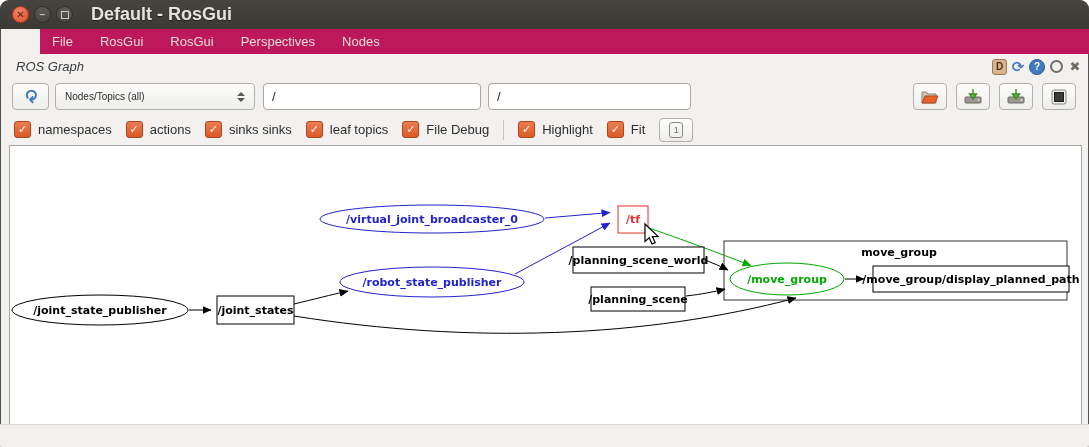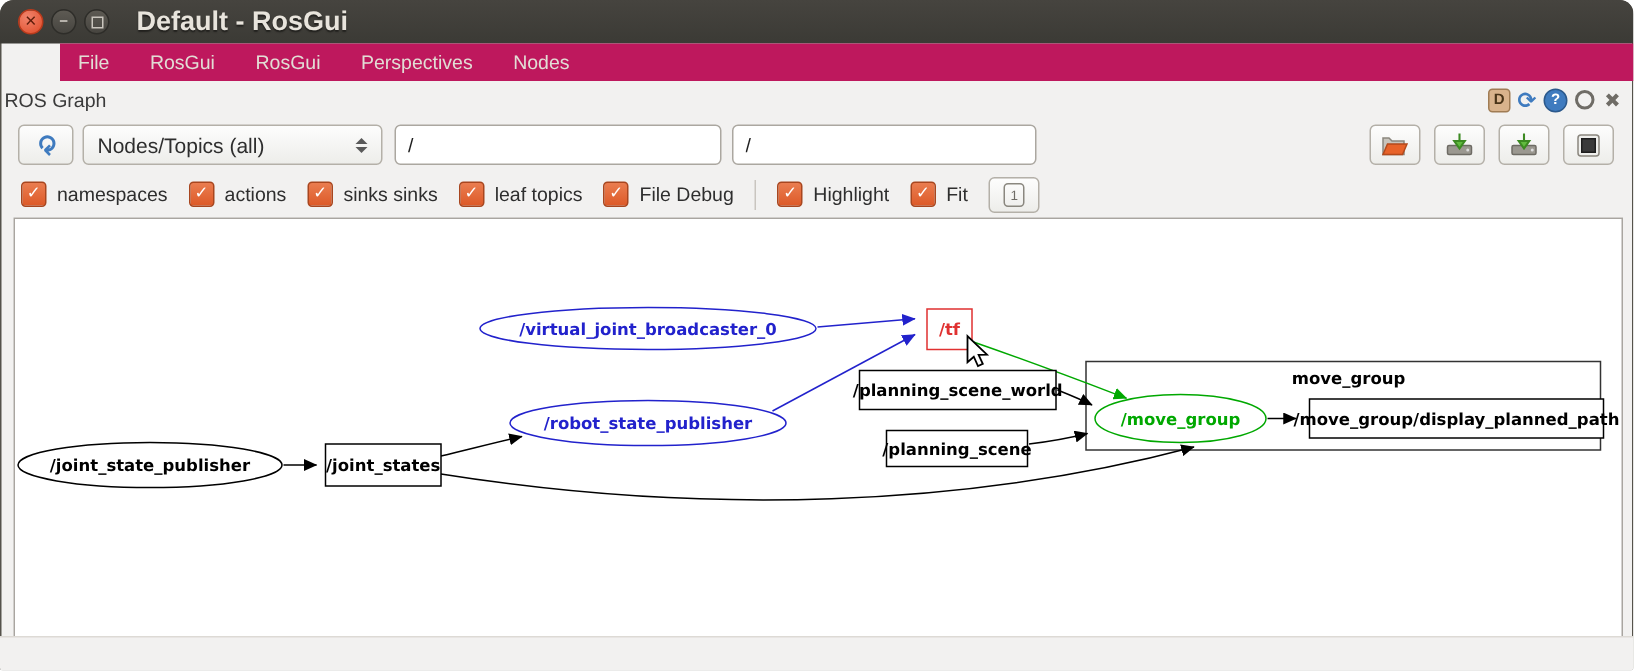--- a/index.html
+++ b/index.html
@@ -11,35 +11,35 @@
   .wbtn.close{background:radial-gradient(circle at 35% 30%,#f1846c,#df4b28);border:1px solid #b83a1c;color:#5e1c0a;font-weight:bold;}
   .wbtn.gray{background:linear-gradient(#5d5a53,#474540);border:1px solid #2e2d29;color:#c9c5bd;font-weight:bold;}
   .wbtn .sq{width:6px;height:6px;border:1.5px solid #c9c5bd;}
   .title-text{color:#e8e4dc;font-weight:bold;font-size:18px;margin-left:18px;text-shadow:0 1px 1px #22211e;}
   
   .menubar{position:absolute;left:0;top:29px;width:100%;height:25px;background:#be185d;display:flex;align-items:center;color:#e2ddd5;font-size:13px;margin-left:40px;}
   .menu-item{padding:3px 9px;margin-left:9px;cursor:default;}
   .menu-item:first-child{margin-left:3px;}
   
   .panel-header{position:absolute;left:0;top:55px;width:100%;height:23px;display:flex;align-items:center;font-size:13px;color:#3a3a3a;}
-  .panel-title{margin-left:3px;}
+  .panel-title{margin-left:16px;font-style:italic;}
   .panel-icons{margin-left:auto;margin-right:6px;display:flex;align-items:center;gap:3px;}
   .pic{width:16px;height:16px;display:flex;align-items:center;justify-content:center;font-size:11px;}
   .pic.dock{background:#d9b38c;border:1px solid #a07c54;border-radius:3px;color:#4a3418;font-weight:bold;font-size:10px;width:13px;height:14px;}
   .pic.reload{color:#3f7bbf;font-weight:bold;font-size:15px;}
   .pic.help{background:#3f7bbf;color:#fff;border-radius:50%;width:14px;height:14px;font-size:10px;font-weight:bold;border:1px solid #2c598c;}
   .pic.float{color:#6f6c66;}
   .pic.float .circ{width:9px;height:9px;border:2px solid #6f6c66;border-radius:50%;}
   .pic.close-x{color:#6f6c66;font-weight:bold;font-size:13px;}
   
   .toolbar{position:absolute;left:0;top:78px;width:100%;height:37px;}
   .btn{background:linear-gradient(#fdfdfd,#ededea);border:1px solid #b4b0a8;border-radius:4px;box-sizing:border-box;display:flex;align-items:center;justify-content:center;}
   .refresh-btn{position:absolute;left:12px;top:5px;width:37px;height:27px;}
   .refresh-glyph{color:#3f7bbf;font-weight:bold;font-size:17px;transform:rotate(90deg);}
-  .combo{position:absolute;left:55px;top:5px;width:200px;height:27px;background:linear-gradient(#fdfdfd,#ededea);border:1px solid #b4b0a8;border-radius:4px;box-sizing:border-box;display:flex;align-items:center;font-size:14px;color:#2e2e2e;}
+  .combo{position:absolute;left:55px;top:5px;width:200px;height:27px;background:linear-gradient(#fdfdfd,#ededea);border:1px solid #b4b0a8;border-radius:4px;box-sizing:border-box;display:flex;align-items:center;font-size:10px;color:#2e2e2e;}
   .combo-label{margin-left:9px;}
   .combo-arrows{margin-left:auto;margin-right:9px;display:flex;flex-direction:column;gap:2px;}
   .tri-up{width:0;height:0;border-left:4px solid transparent;border-right:4px solid transparent;border-bottom:4px solid #5a5a5a;}
   .tri-down{width:0;height:0;border-left:4px solid transparent;border-right:4px solid transparent;border-top:4px solid #5a5a5a;}
   .tb-input{position:absolute;top:5px;height:27px;box-sizing:border-box;background:#fff;border:1px solid #aba7a0;border-radius:4px;font-size:13px;color:#1e1e1e;padding:0 8px;font-family:"Liberation Sans",sans-serif;}
   .tb-input.f1{left:263px;width:218px;}
   .tb-input.f2{left:488px;width:203px;}
   .right-btns{position:absolute;right:13px;top:5px;display:flex;gap:9px;}
   .icon-btn{width:34px;height:27px;}
   

